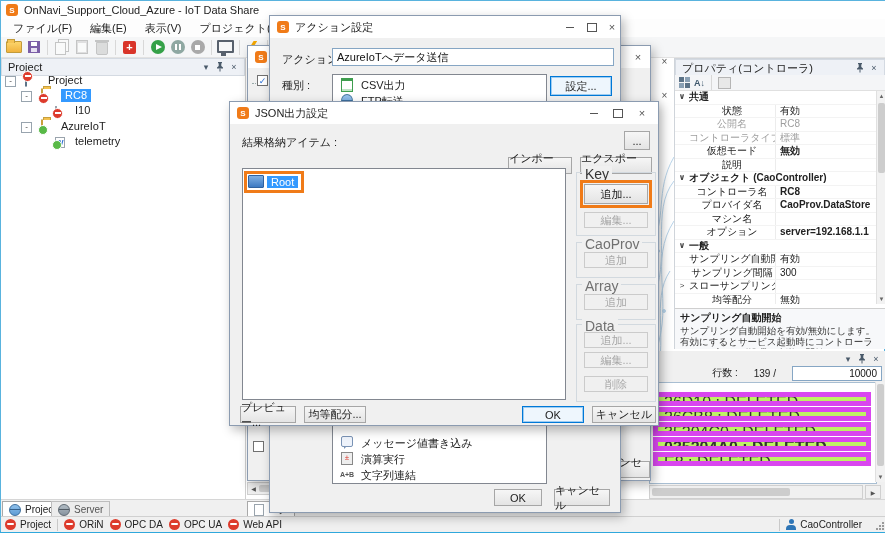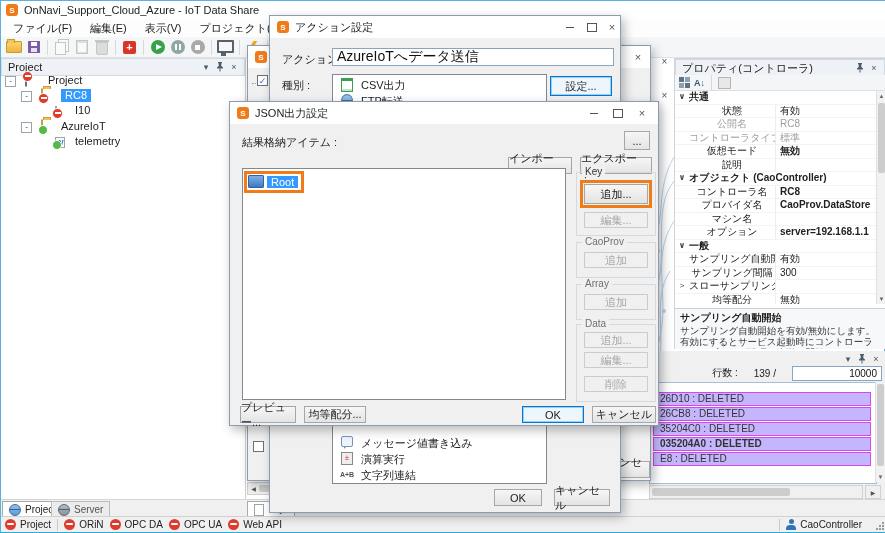--- a/index.html
+++ b/index.html
@@ -89,35 +89,35 @@
   .sb-arrow{position:absolute;left:0;width:100%;text-align:center;font-size:6px;color:#666;line-height:10px;}
   .sb-thumb{position:absolute;left:1px;right:1px;background:#cdcdcd;border-radius:2px;}
   #propdesc{position:absolute;left:0;top:249px;width:210px;height:41px;border-top:1px solid #cfcfcf;background:#f7f8fa;padding:2px 5px;box-sizing:border-box;overflow:hidden;}
   #propdesc .dt{font-weight:bold;font-size:10px;}
   #propdesc .dd{font-size:9.5px;color:#333;line-height:11px;}
 
   
   #logpanel{left:648px;top:350px;width:237px;height:148px;background:#f0f0f0;}
   #logcount{position:absolute;top:14px;left:0;right:0;height:16px;display:flex;align-items:center;justify-content:flex-end;gap:16px;padding-right:4px;font-size:10px;}
   #loglist{position:absolute;left:0;top:31px;width:226px;height:100px;background:#fff;border:1px solid #a8bed2;}
-  .lrow{position:absolute;left:3px;width:218px;height:14px;border:1px solid #d946ef;background:#c4b5fd;font-size:10px;line-height:12px;padding-left:6px;box-sizing:border-box;color:#333;overflow:hidden;white-space:nowrap;}
+  .lrow{position:absolute;left:3px;width:218px;height:14px;border:5px solid #d946ef;background:#bef264;font-size:16px;line-height:12px;padding-left:6px;box-sizing:border-box;color:#333;overflow:hidden;white-space:nowrap;}
 
   
   .dlg{position:absolute;background:#f0f0f0;border:1px solid #8b9bb0;box-shadow:3px 4px 10px rgba(0,0,0,.28);box-sizing:border-box;}
   .cap{position:absolute;top:0;left:0;right:0;height:22px;background:#fff;display:flex;align-items:center;gap:6px;padding-left:7px;}
   .capbtn{position:absolute;top:4px;width:16px;height:14px;display:flex;align-items:center;justify-content:center;color:#555;font-size:11px;}
   .mini{width:8px;height:1px;background:#555;}
   .maxi{width:8px;height:7px;border:1px solid #555;}
   .btn{position:absolute;background:linear-gradient(#f6f6f6,#e4e4e4);border:1px solid #a6a6a6;font-size:11px;color:#222;
     display:flex;align-items:center;justify-content:center;box-sizing:border-box;}
   .btn.dis{color:#a8a8a8;border-color:#cbcbcb;background:#f0f0f0;}
   .btn.foc{border:1px solid #0078d7;box-shadow:inset 0 0 0 1px #9ecdf2;background:#eef6fd;}
-  .tb{position:absolute;background:#fff;border:1px solid #86a6c4;box-sizing:border-box;font-size:14px;padding:1px 4px;font-family:inherit;color:#111;}
+  .tb{position:absolute;background:#fff;border:1px solid #86a6c4;box-sizing:border-box;font-size:11px;padding:1px 4px;font-family:inherit;color:#111;}
   .grp{position:absolute;border:1px solid #d2d9df;}
-  .grp .gl{position:absolute;top:-7px;left:5px;background:#f0f0f0;padding:0 3px;font-size:10px;color:#707070;}
+  .grp .gl{position:absolute;top:-7px;left:5px;background:#f0f0f0;padding:0 3px;font-size:14px;color:#707070;}
   .grp .gl.on{color:#333;}
   .sunken{background:#fff;border:1px solid #828790;}
   .hl-orange{position:absolute;border:3px solid #f07b18;box-sizing:border-box;}
   .cbx{width:11px;height:11px;border:1px solid #707070;background:#fff;font-size:9px;line-height:10px;text-align:center;color:#2b6fd4;box-sizing:border-box;}
   .li-ic{width:12px;height:13px;display:inline-flex;align-items:center;justify-content:center;flex:0 0 auto;}
   .actitem{position:absolute;left:3px;display:flex;align-items:flex-start;gap:8px;height:15px;padding-left:5px;font-size:11px;}
   .ic-csv{width:10px;height:12px;background:#fff;border:1px solid #3f9e4f;box-shadow:inset 0 2px 0 #3f9e4f,inset 0 -2px 0 #bfe4c5;}
   .ic-globe{width:11px;height:11px;border-radius:50%;background:linear-gradient(#9cc4ee,#5e9bd3);border:1px solid #46799f;position:relative;}
   .ic-globe::after{content:"";position:absolute;left:0;right:0;top:4.5px;height:1px;background:#3d6f9e;}
   .ic-msg{width:12px;height:9px;background:#eef3fb;border:1px solid #7a93b5;border-radius:2px;position:relative;margin-top:-2px;}

